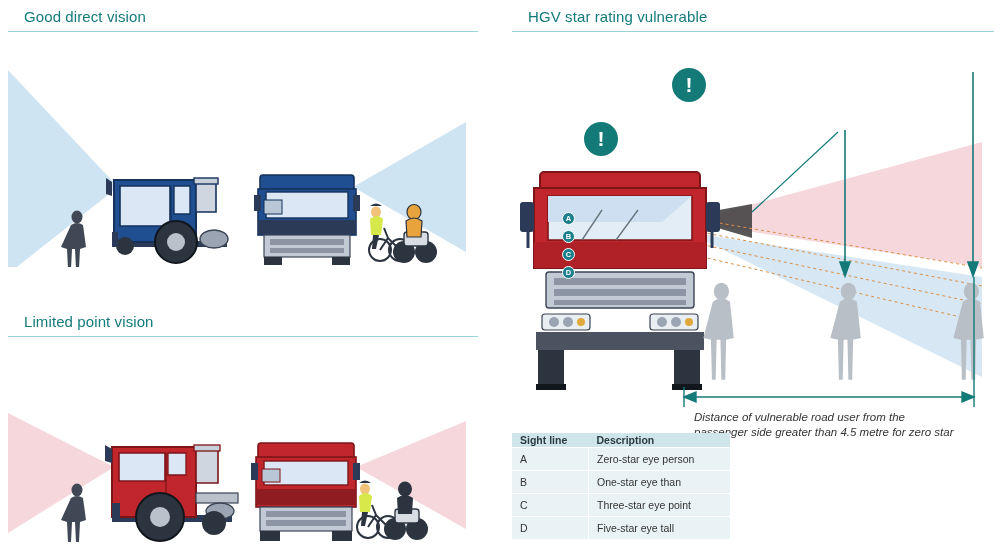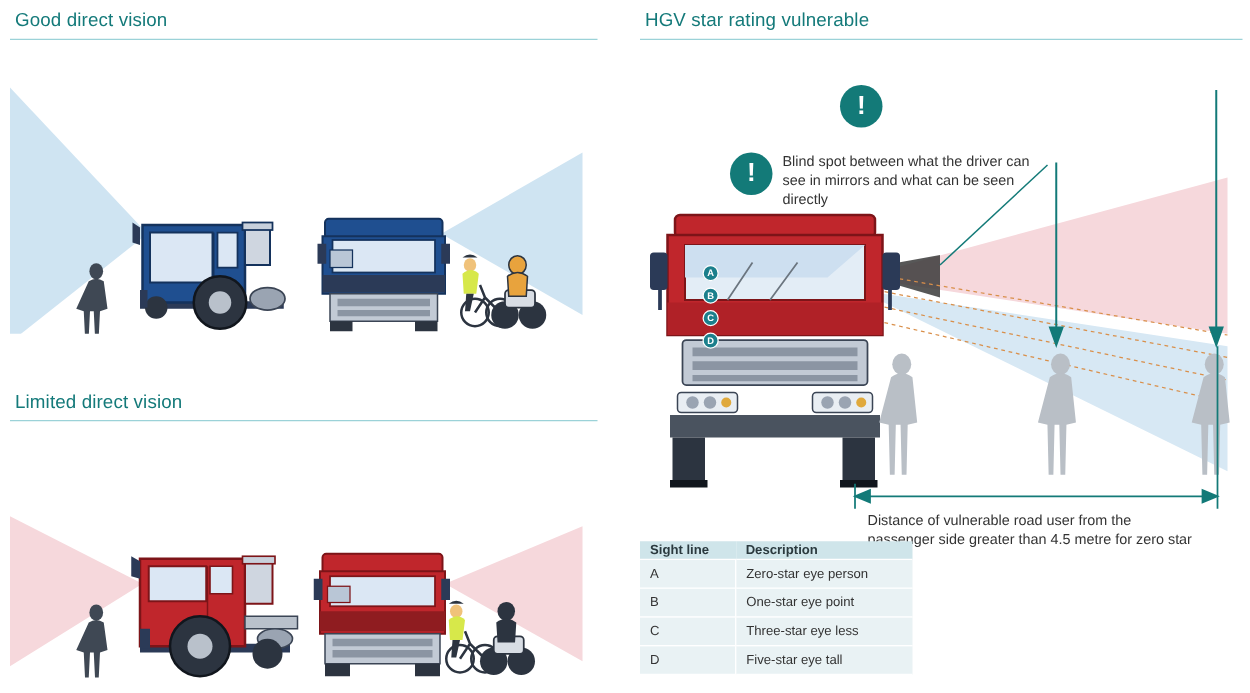--- a/index.html
+++ b/index.html
@@ -12,21 +12,21 @@
     overflow:hidden;
   }
   .panel{position:absolute;}
 
   
   .section-title{
     font-size:15px;
     color:#147a7a;
     font-weight:400;
     letter-spacing:0.1px;
-    margin:0 0 6px 4px;
+    margin:0 0 6px 16px;
   }
   .title-rule{
     height:1px;background:#9bd2d8;width:100%;
   }
 
   
   #left-col{left:8px;top:8px;width:470px;}
   #right-col{left:512px;top:8px;width:482px;}
 
   .scene{position:relative;width:470px;height:235px;}
@@ -45,21 +45,21 @@
     display:flex;align-items:center;justify-content:center;
     flex:0 0 34px;
   }
   .callout .ctext{
     font-size:11.5px;line-height:15px;color:#333;
     padding-top:1px;
   }
 
   .dist-label{
     position:absolute;
-    font-size:11.5px;line-height:15px;color:#333;
+    font-size:11.5px;line-height:15px;color:#333;font-style:italic;
   }
 
   
   table{
     border-collapse:collapse;
     font-size:10.5px;
     width:218px;
   }
   thead th{
     background:#cfe5ea;
@@ -165,21 +165,21 @@
           <circle cx="418" cy="220" r="11" fill="#2c3440"></circle>
           <rect x="396" y="200" width="24" height="14" rx="3" fill="#d8dde4" stroke="#2c3440" stroke-width="1.4"></rect>
           <ellipse cx="406" cy="180" rx="7" ry="7.5" fill="#e8a33d" stroke="#2c3440" stroke-width="1.2"></ellipse>
           <path d="M398 189 q8 -6 16 0 l-1 16 -14 0 z" fill="#e8a33d" stroke="#2c3440" stroke-width="1.2"></path>
         </g>
       </svg>
     </div>
   </div>
 
   <div style="margin-top:46px;">
-    <div class="section-title">Limited direct vision</div>
+    <div class="section-title">Limited point vision</div>
     <div class="title-rule"></div>
 
     <div class="scene">
       <svg width="470" height="235" viewBox="0 0 470 235">
 
         <polygon points="106,130 0,76 0,196" fill="#f6d8dc"></polygon>
         <polygon points="348,130 458,84 458,192" fill="#f6d8dc"></polygon>
 
         <g fill="#3f4854">
           <ellipse cx="69" cy="153" rx="5.5" ry="6.5"></ellipse>
@@ -346,46 +346,45 @@
     <div class="slmark" style="left:50px;top:198px;">B</div>
     <div class="slmark" style="left:50px;top:216px;">C</div>
     <div class="slmark" style="left:50px;top:234px;">D</div>
 
     <div class="callout" style="left:160px;top:36px;width:305px;">
       <div class="bubble">!</div>
     </div>
 
     <div class="callout" style="left:72px;top:90px;width:260px;">
       <div class="bubble">!</div>
-      <div class="ctext">Blind spot between what the driver can see in mirrors and what can be seen directly</div>
     </div>
 
     <div class="dist-label" style="left:182px;top:378px;width:265px;">Distance of vulnerable road user from the passenger side greater than 4.5 metre for zero star</div>
   </div>
 
   <div class="tbl-wrap">
     <table>
       <thead>
         <tr>
           <th>Sight line</th>
           <th>Description</th>
         </tr>
       </thead>
       <tbody>
         <tr>
           <td class="first">A</td>
           <td>Zero-star eye person</td>
         </tr>
         <tr>
           <td class="first">B</td>
-          <td>One-star eye point</td>
+          <td>One-star eye than</td>
         </tr>
         <tr>
           <td class="first">C</td>
-          <td>Three-star eye less</td>
+          <td>Three-star eye point</td>
         </tr>
         <tr>
           <td class="first">D</td>
           <td>Five-star eye tall</td>
         </tr>
       </tbody>
     </table>
   </div>
 </div>
 

